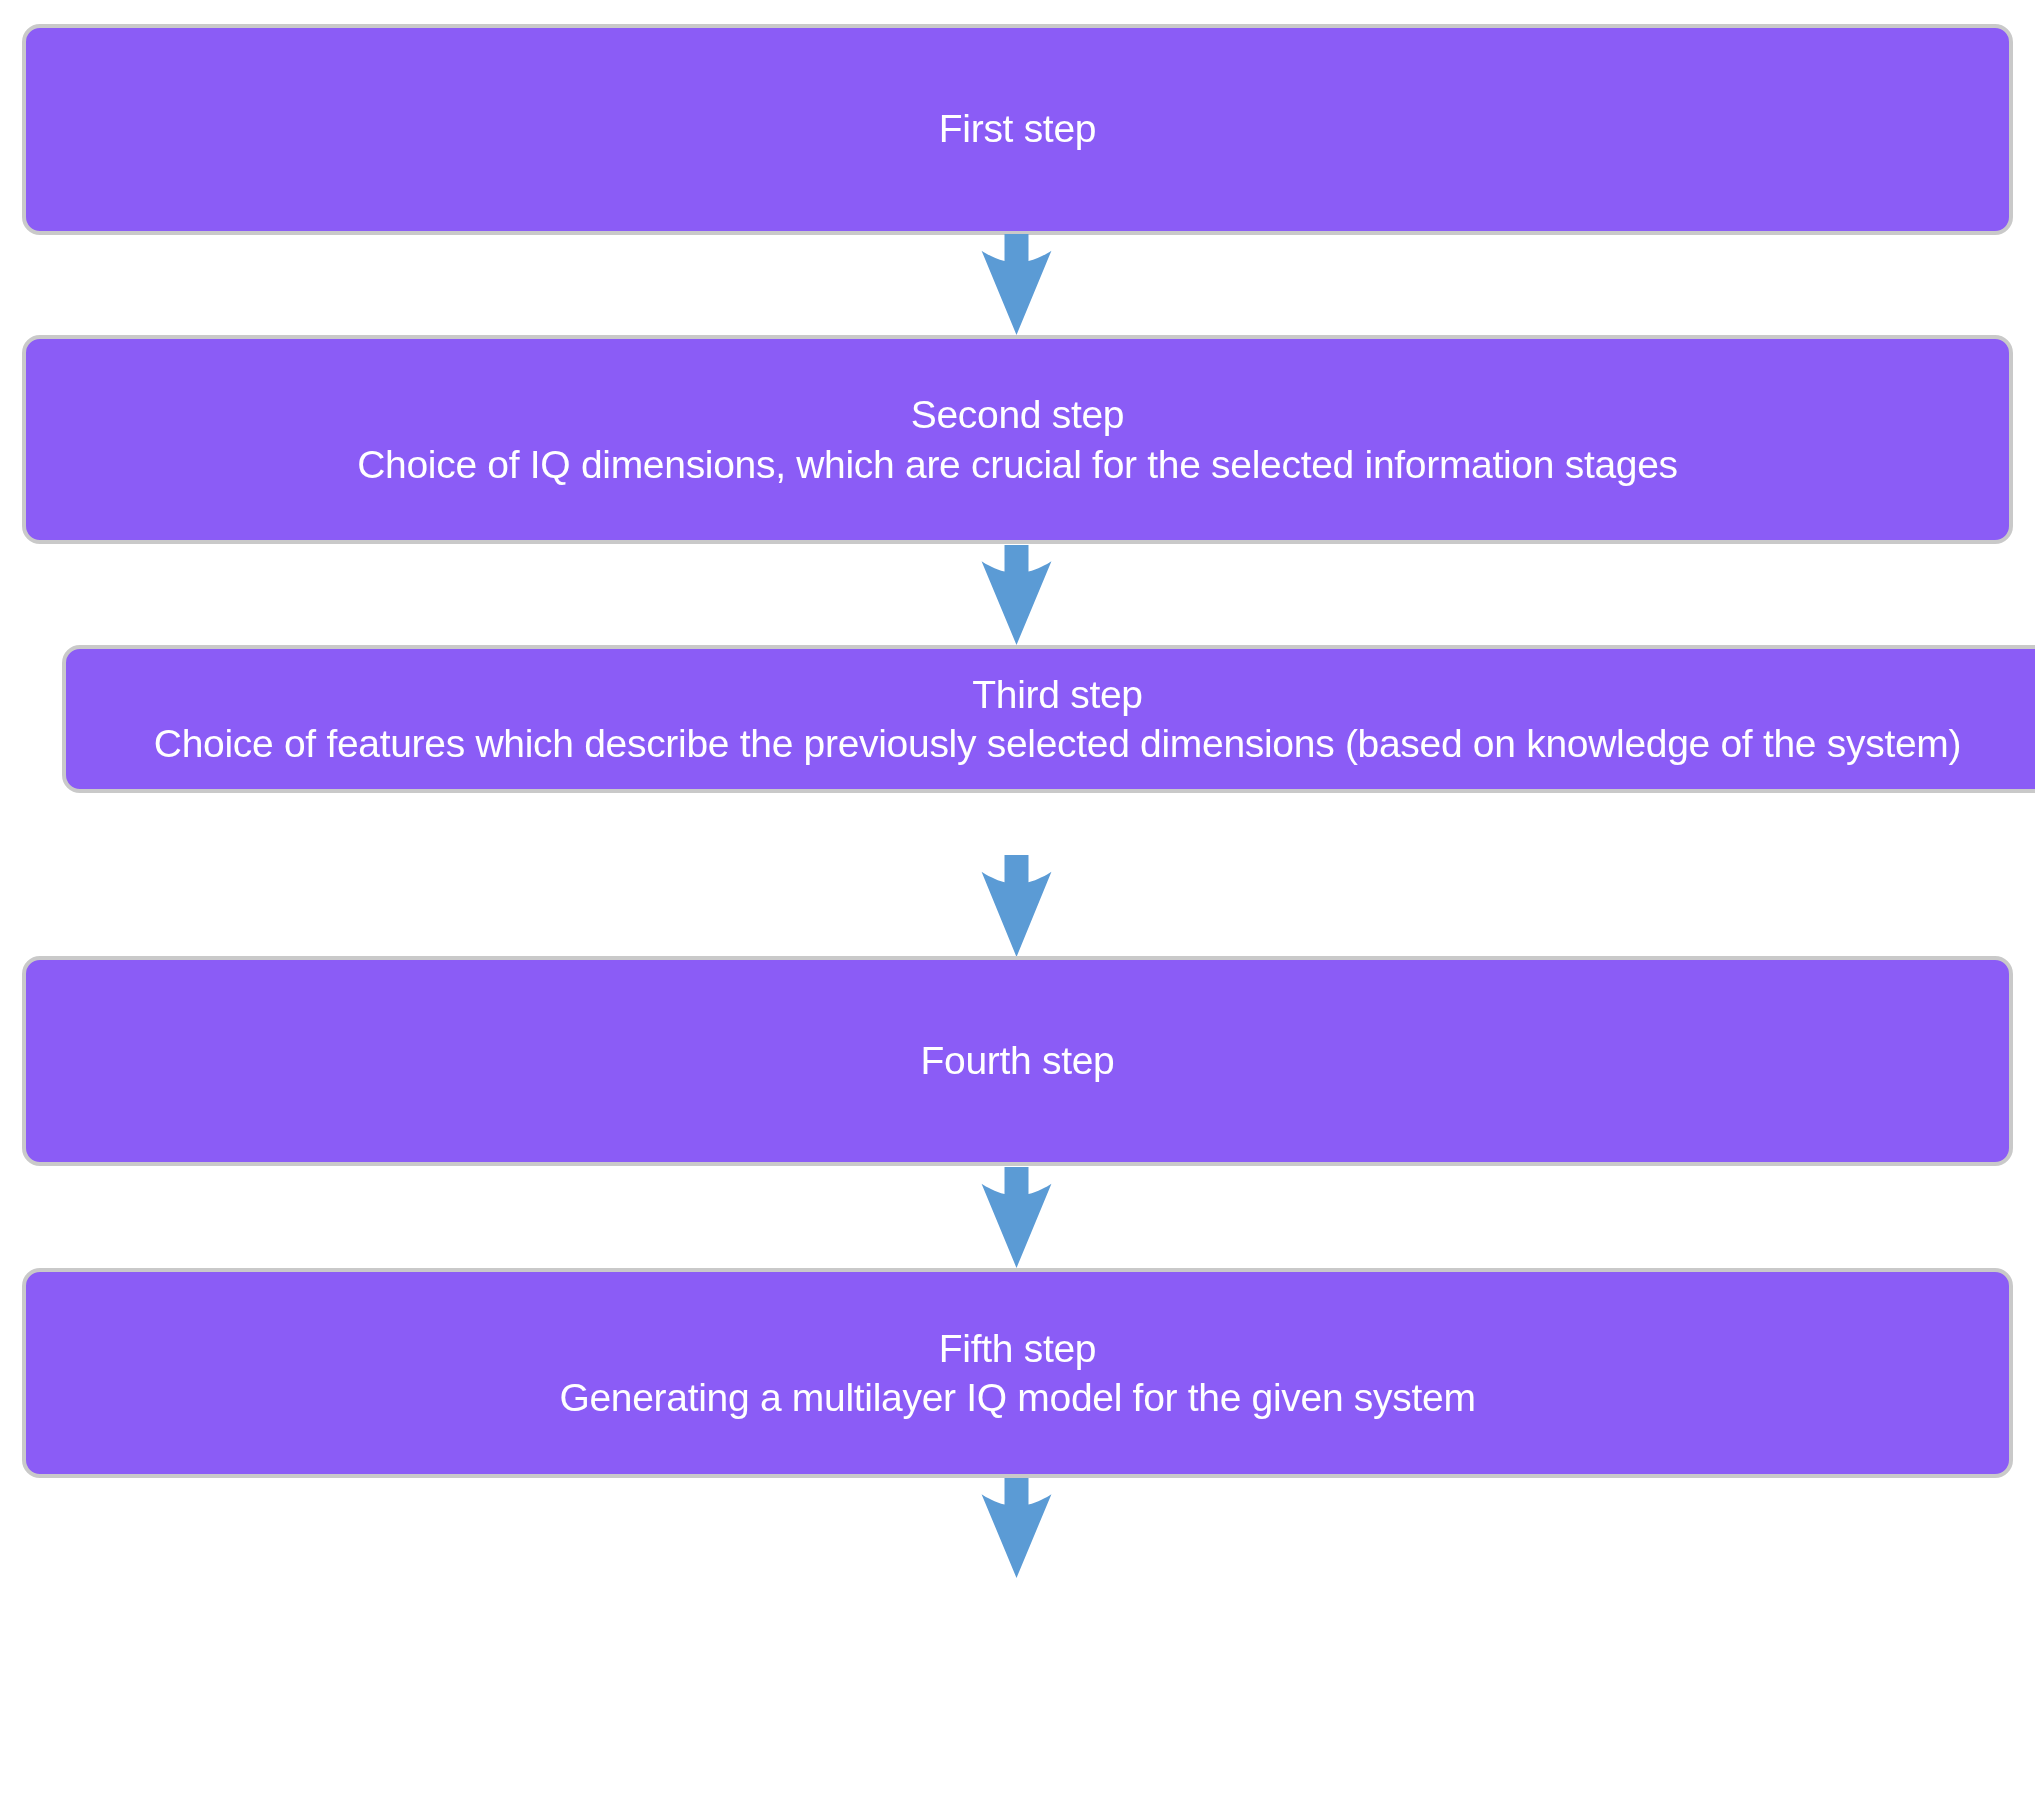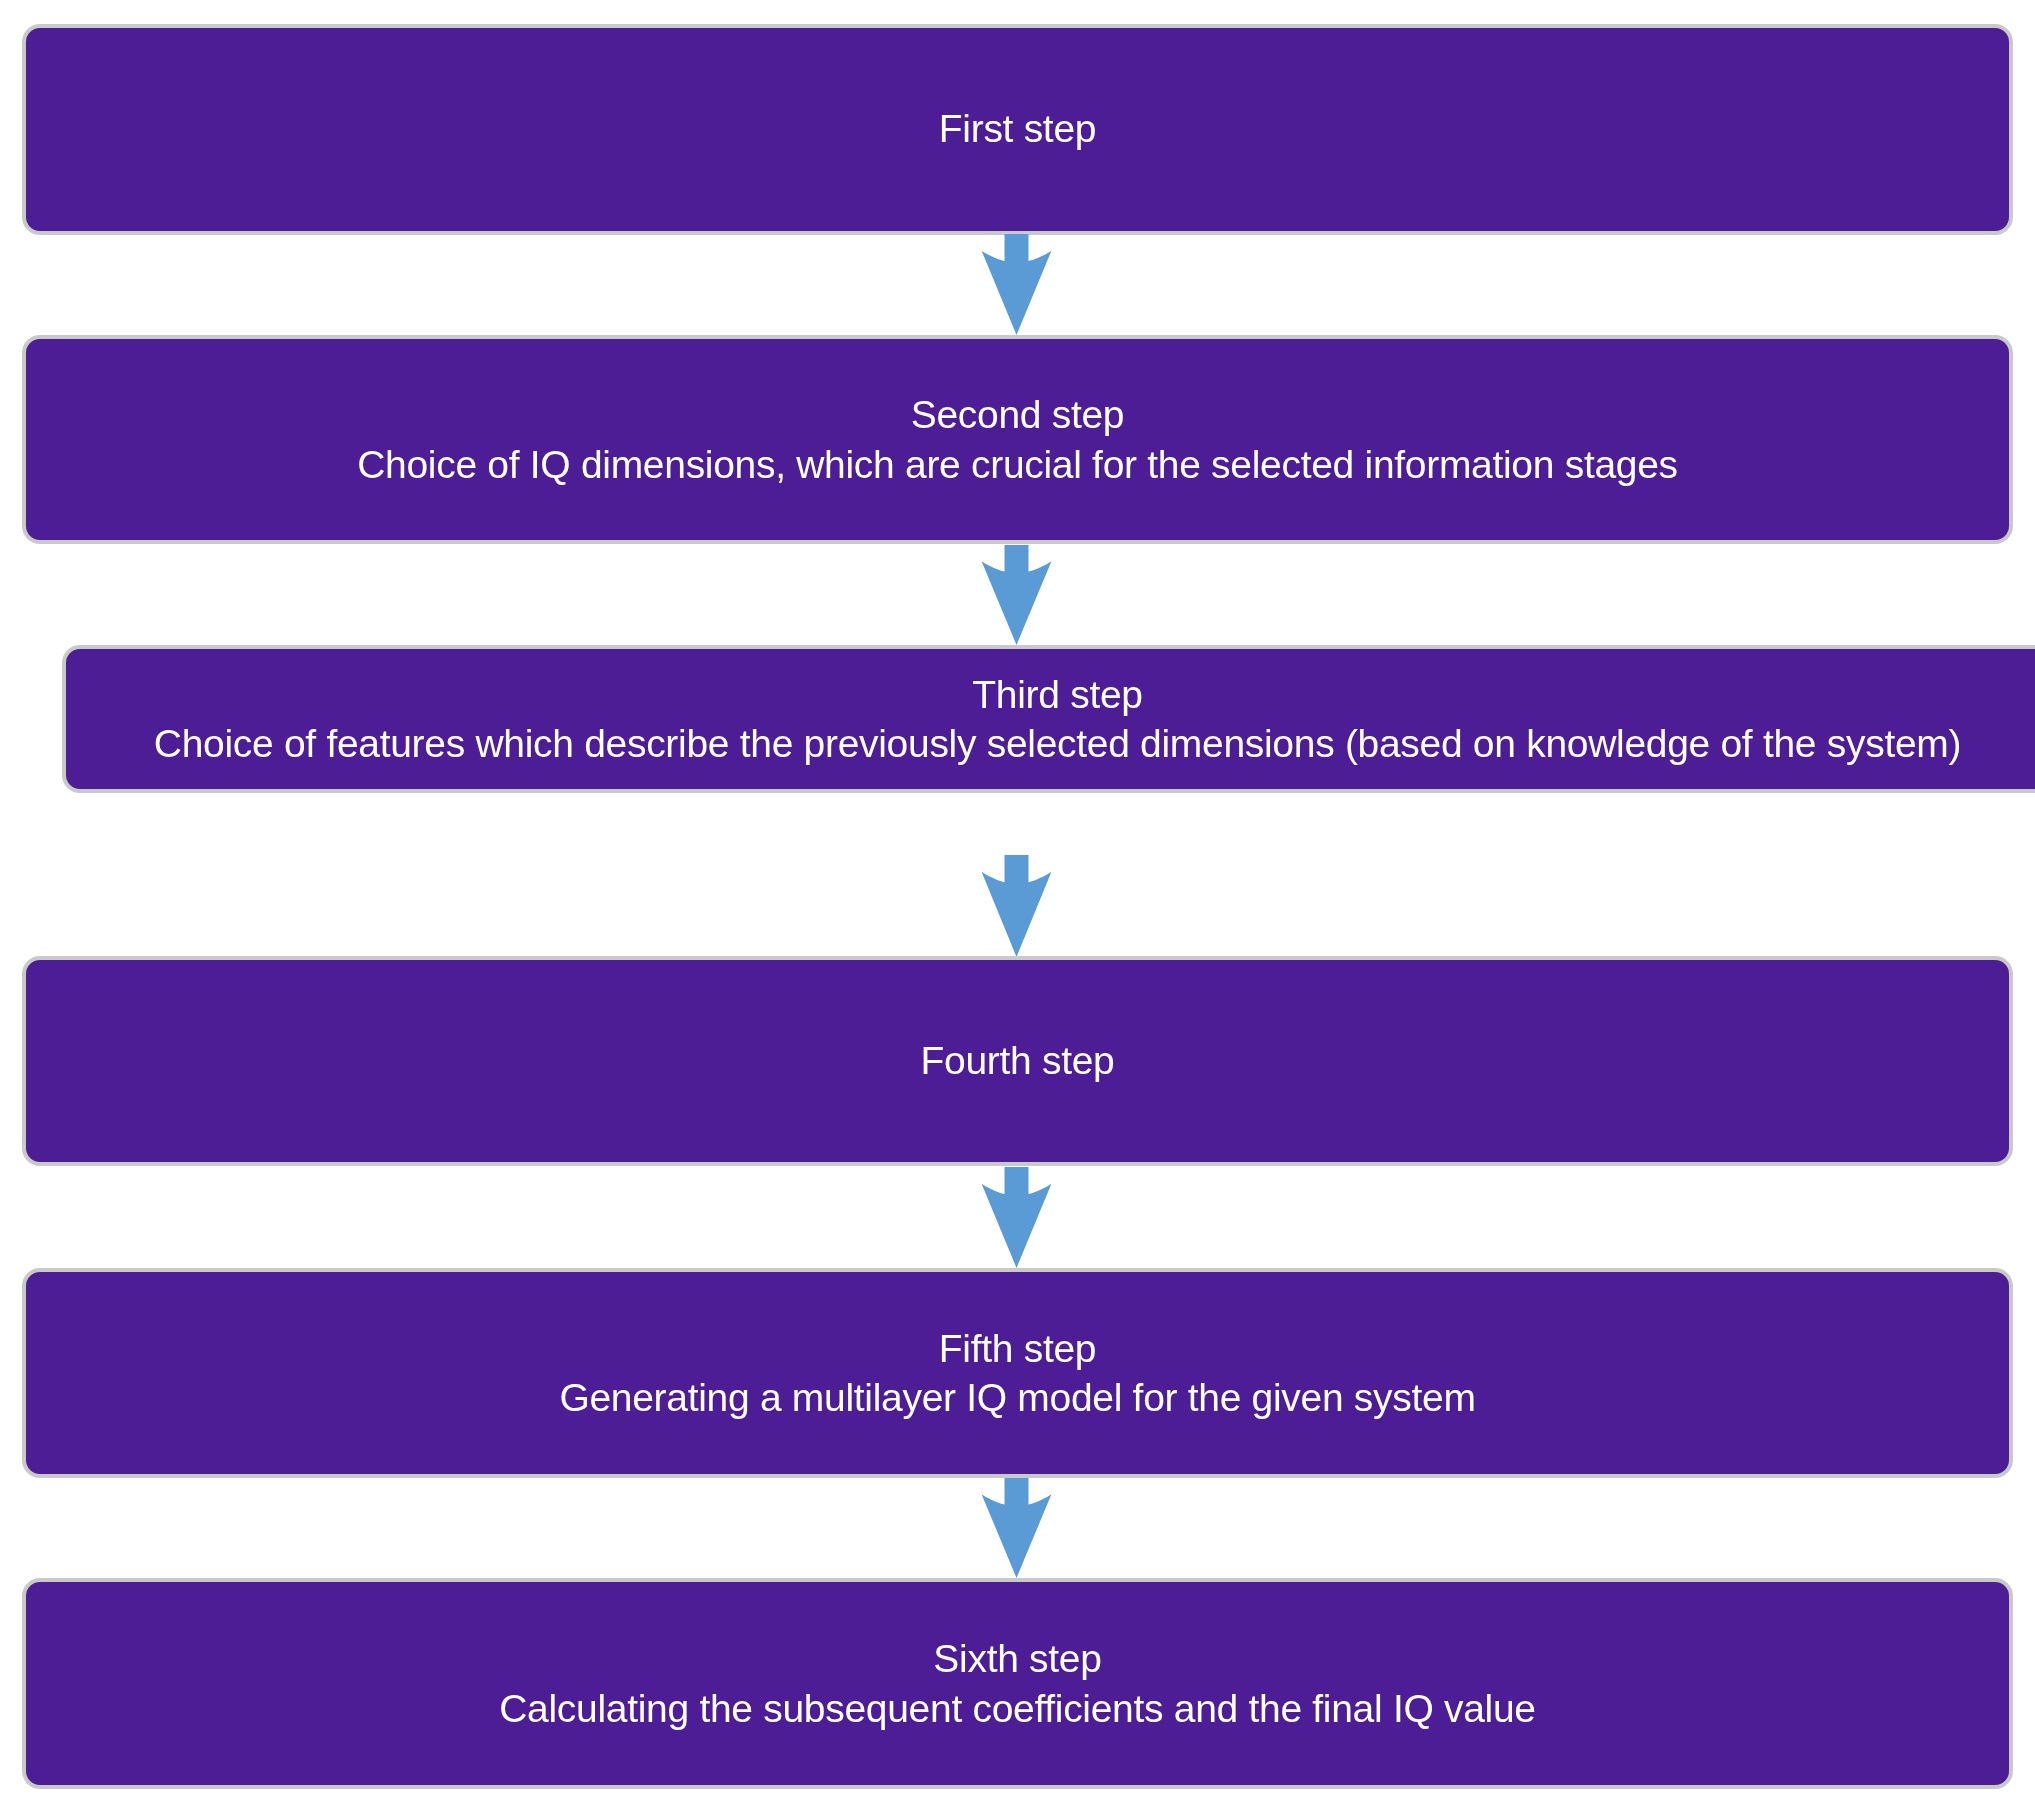--- a/index.html
+++ b/index.html
@@ -19,21 +19,21 @@
     background: #ffffff;
     overflow: hidden;
   }
 
   
   .step-box {
     position: absolute;
     left: 22px;
     width: 1991px;
     box-sizing: border-box;
-    background: #4c1d95;
+    background: #8b5cf6;
     border: 4.7px solid #C9C9C9;
     border-radius: 18px;
     display: flex;
     flex-direction: column;
     align-items: center;
     justify-content: center;
     text-align: center;
     padding: 5.2px 31px;
   }
 
@@ -114,19 +114,15 @@
     <div class="step-title">Fifth step</div>
     <div class="step-desc">Generating a multilayer IQ model for the given system</div>
   </div>
 
   <div class="connector-arrow" style="top:1478px; height:100px; left:980px;">
     <svg viewBox="0 0 140 192" preserveAspectRatio="none" aria-hidden="true">
       <path d="M 47 0 L 93 0 L 93 51 C 110 47 128 37 137 31 L 70 192 L 3 31 C 12 37 30 47 47 51 Z" fill="#5B9BD5"></path>
     </svg>
   </div>
 
-  <div class="step-box" style="top:1578px; height:211px;">
-    <div class="step-title">Sixth step</div>
-    <div class="step-desc">Calculating the subsequent coefficients and the final IQ value</div>
-  </div>
 
 </div>
 
 
 </body></html>

